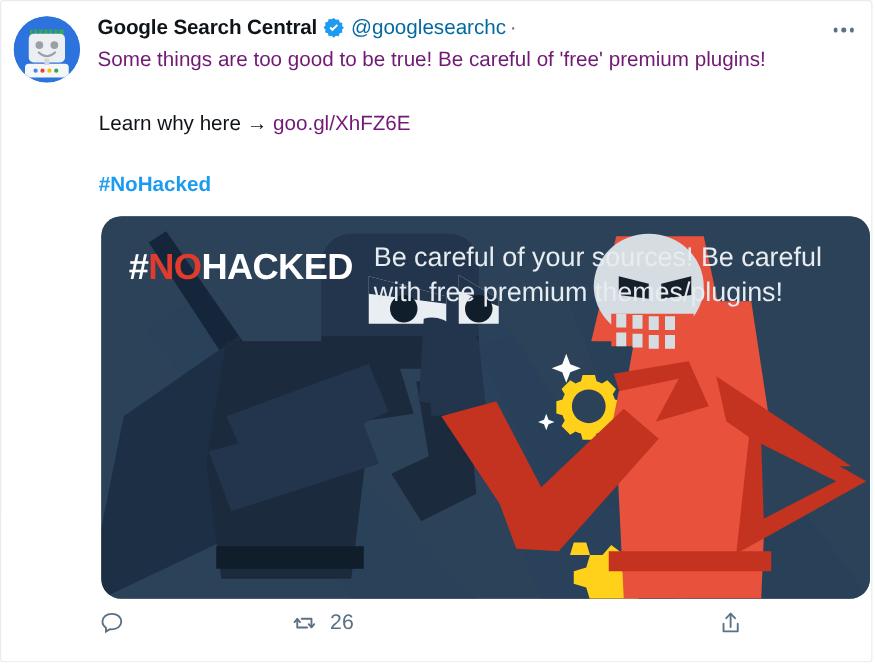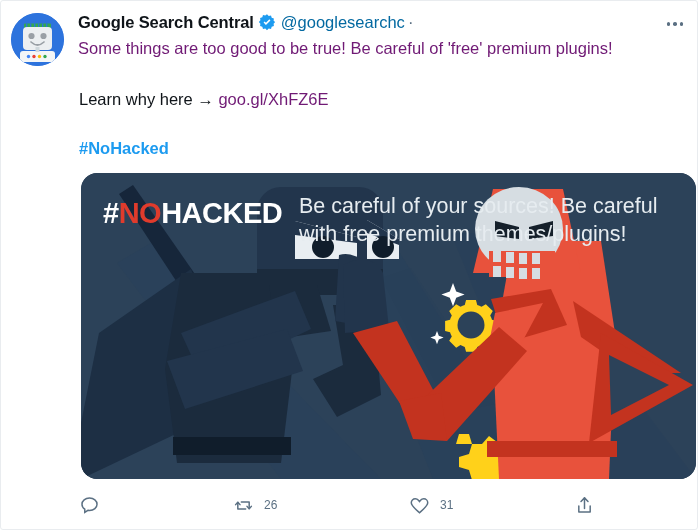--- a/index.html
+++ b/index.html
@@ -152,24 +152,24 @@
     position: absolute;
     left: 78px;
     top: 487px;
     width: 600px;
     height: 38px;
   }
   .action {
     position: absolute;
     top: 0;
     display: flex;
-    align-items: center;
+    align-items: flex-start;
     height: 34px;
     color: #5b7083;
-    font-size: 12px;
+    font-size: 17px;
     cursor: pointer;
     user-select: none;
   }
   .action .count { margin-left: 10px; letter-spacing: 0.2px; }
   .act-reply  { left: 0px; }
   .act-rt     { left: 154px; }
   .act-like   { left: 330px; }
   .act-share  { left: 495px; }
 </style>
 </head>
@@ -368,26 +368,20 @@
         <g fill="none" stroke="#5b7083" stroke-width="1.7" stroke-linecap="round" stroke-linejoin="round">
           <path d="M5.5 8.5V16h9"></path>
           <path d="M3 11 5.5 8.2 8 11"></path>
           <path d="M18.5 15.5V8h-9"></path>
           <path d="M21 13l-2.5 2.8L16 13"></path>
         </g>
       </svg>
       <span class="count">26</span>
     </div>
 
-    <div class="action act-like">
-      <svg width="21" height="21" viewBox="0 0 24 24">
-        <path d="M12 20.3l-1.4-1.3C5.4 14.4 2.6 11.9 2.6 8.8c0-2.5 2-4.5 4.5-4.5 1.4 0 2.8.7 3.7 1.8l1.2 1.4 1.2-1.4c.9-1.1 2.3-1.8 3.7-1.8 2.5 0 4.5 2 4.5 4.5 0 3.1-2.8 5.6-8 10.2L12 20.3z" fill="none" stroke="#5b7083" stroke-width="1.7"></path>
-      </svg>
-      <span class="count">31</span>
-    </div>
 
     <div class="action act-share">
       <svg width="21" height="21" viewBox="0 0 24 24">
         <g fill="none" stroke="#5b7083" stroke-width="1.7" stroke-linecap="round" stroke-linejoin="round">
           <path d="M12 3.5v12"></path>
           <path d="M8 7.5 12 3.3l4 4.2"></path>
           <path d="M5.5 12.5v7h13v-7"></path>
         </g>
       </svg>
       <span class="count"></span>

